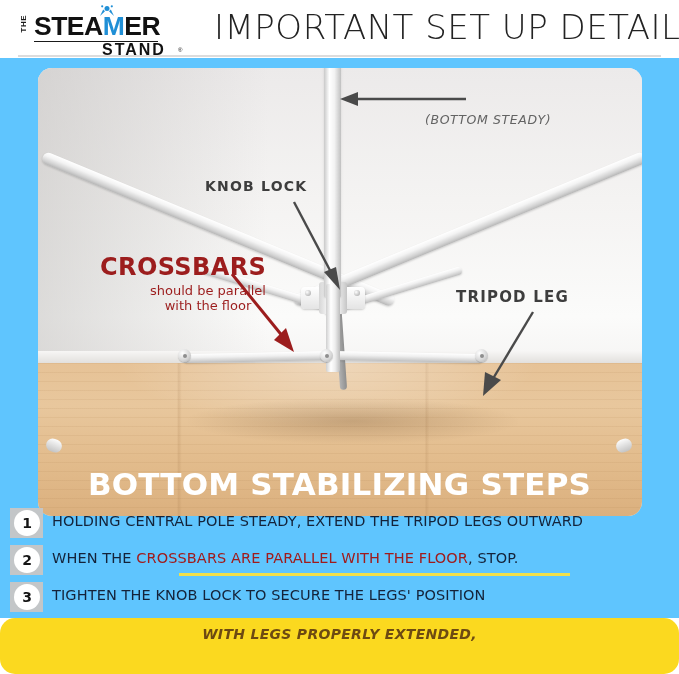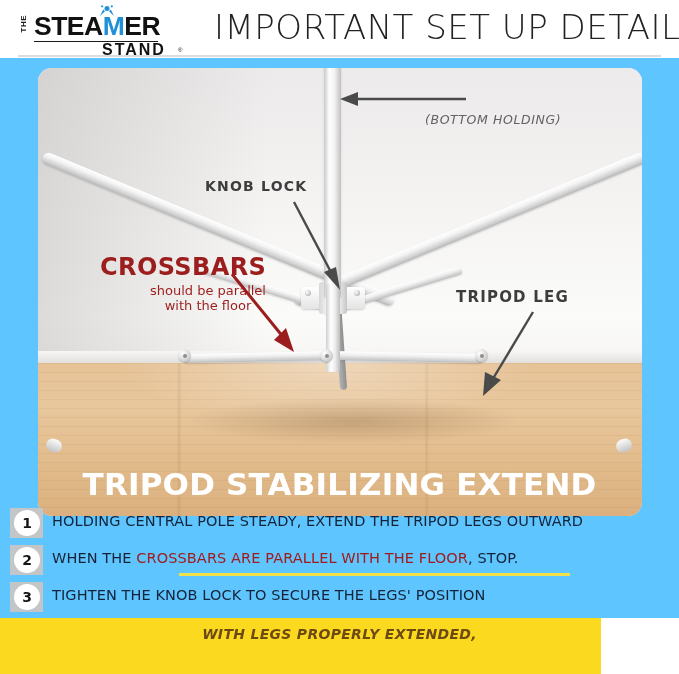--- a/index.html
+++ b/index.html
@@ -259,22 +259,23 @@
     white-space:nowrap;
   }
   .hl-red{color:#a01b1b;}
   .hl-underline{
     position:absolute;left:169px;top:28px;width:391px;height:3px;
     background:#f2e04a;
   }
 
   
   #footer{
-    position:absolute;left:0;top:618px;width:601px;height:56px;
+    position:absolute;left:0;top:618px;width:679px;height:56px;
     background:#fbd91f;
+    border-radius:15px;
   }
   #footer-line1{
     position:absolute;left:0;top:8px;width:679px;text-align:center;
     font-family:"DejaVu Sans", sans-serif;
     font-style:italic;
     font-weight:bold;
     font-size:14px;
     color:#6d4a12;
     letter-spacing:0.3px;
   }
@@ -356,21 +357,21 @@
     <div class="joint" style="left:437px;top:281px;"></div>
     <div class="joint-dot" style="left:145px;top:286px;"></div>
     <div class="joint-dot" style="left:442px;top:286px;"></div>
     <div class="joint" style="left:282px;top:281px;"></div>
     <div class="joint-dot" style="left:287px;top:286px;"></div>
 
     <svg style="position:absolute;left:300px;top:20px;width:130px;height:22px;" viewBox="0 0 130 22">
       <line x1="128" y1="11" x2="16" y2="11" stroke="#4a4a4a" stroke-width="2.4"></line>
       <polygon points="2,11 20,4 20,18" fill="#4a4a4a"></polygon>
     </svg>
-    <div class="callout-sub" style="left:387px;top:44px;">(BOTTOM HOLDING)</div>
+    <div class="callout-sub" style="left:387px;top:44px;">(BOTTOM STEADY)</div>
 
     <div class="callout" style="left:167px;top:110px;">KNOB LOCK</div>
     <svg style="position:absolute;left:250px;top:130px;width:60px;height:95px;" viewBox="0 0 60 95">
       <line x1="6" y1="4" x2="45" y2="78" stroke="#4a4a4a" stroke-width="2.4"></line>
       <polygon points="52,92 36,74 48,69" fill="#4a4a4a"></polygon>
     </svg>
 
     <div class="callout-red" style="left:62px;top:185px;">CROSSBARS</div>
     <div class="callout-red-sub" style="left:80px;top:215px;width:180px;">should be parallel</div>
     <div class="callout-red-sub" style="left:80px;top:230px;width:180px;">with the floor</div>
@@ -380,21 +381,21 @@
     </svg>
 
     <div class="callout" style="left:418px;top:220px;font-size:15px;">TRIPOD LEG</div>
     <svg style="position:absolute;left:435px;top:240px;width:70px;height:90px;" viewBox="0 0 70 90">
       <line x1="60" y1="4" x2="18" y2="74" stroke="#4a4a4a" stroke-width="2.4"></line>
       <polygon points="10,88 12,64 28,72" fill="#4a4a4a"></polygon>
     </svg>
 
   </div>
 
-  <div id="steps-title">TRIPOD STABILIZING EXTEND</div>
+  <div id="steps-title">BOTTOM STABILIZING STEPS</div>
 
   <div class="step-row" style="top:450px;">
     <div class="step-badge"></div>
     <div class="step-circle">1</div>
     <div class="step-text">HOLDING CENTRAL POLE STEADY, EXTEND THE TRIPOD LEGS OUTWARD</div>
   </div>
 
   <div class="step-row" style="top:487px;">
     <div class="step-badge"></div>
     <div class="step-circle">2</div>

